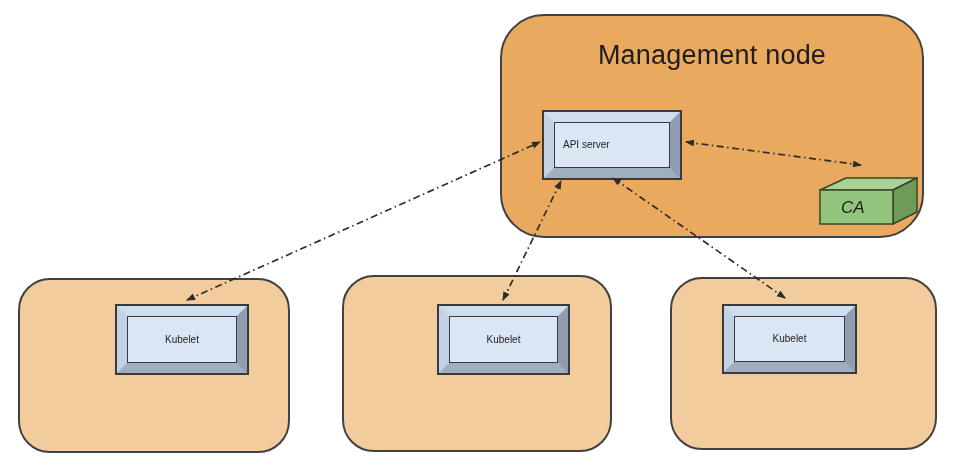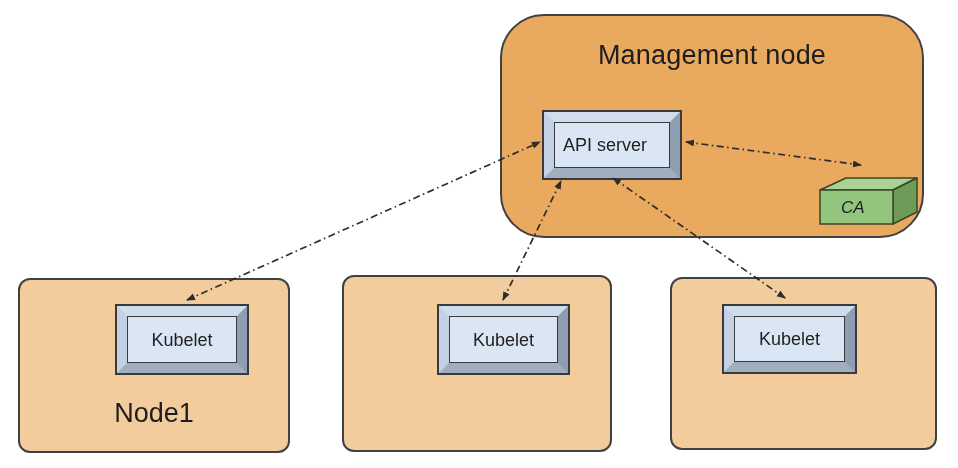--- a/index.html
+++ b/index.html
@@ -30,21 +30,21 @@
     font-size: 27px;
     line-height: 33px;
     font-weight: 500;
     letter-spacing: 0.2px;
   }
 
   .worker-node {
     position: absolute;
     background: #f2cc9d;
     border: 2px solid #414141;
-    border-radius: 12px;
+    border-radius: 32px;
     box-sizing: border-box;
   }
   .worker-node.n1 { left: 18px;  top: 278px; width: 272px; height: 175px; }
   .worker-node.n2 { left: 342px; top: 275px; width: 270px; height: 177px; }
   .worker-node.n3 { left: 670px; top: 277px; width: 267px; height: 173px; }
 
   .node-label {
     position: absolute;
     left: 0; right: 0;
     bottom: 22px;
@@ -67,21 +67,21 @@
     border-color: #cfdded #8e9eb0 #9fafc0 #c2d2e4;
   }
   .frame .face {
     position: absolute;
     inset: 10px;
     border: 1px solid #3a3a3a;
     background: #dae6f4;
     display: flex;
     align-items: center;
     justify-content: center;
-    font-size: 18px;
+    font-size: 10px;
     line-height: 18px;
     color: #222;
   }
   .frame .face.left-text {
     justify-content: flex-start;
     padding-left: 8px;
   }
 
   .api-server { left: 40px; top: 94px; width: 140px; height: 70px; }  
   .kb1 { left: 95px; top: 24px; width: 134px; height: 71px; }
@@ -136,21 +136,20 @@
         <text class="ca-text" x="23" y="37">CA</text>
       </svg>
     </div>
   </div>
 
   <div class="worker-node n1">
     <div class="frame kb1">
       <div class="bevel"></div>
       <div class="face">Kubelet</div>
     </div>
-    <div class="node-label">Node1</div>
   </div>
 
   <div class="worker-node n2">
     <div class="frame kb2">
       <div class="bevel"></div>
       <div class="face">Kubelet</div>
     </div>
   </div>
 
   <div class="worker-node n3">

